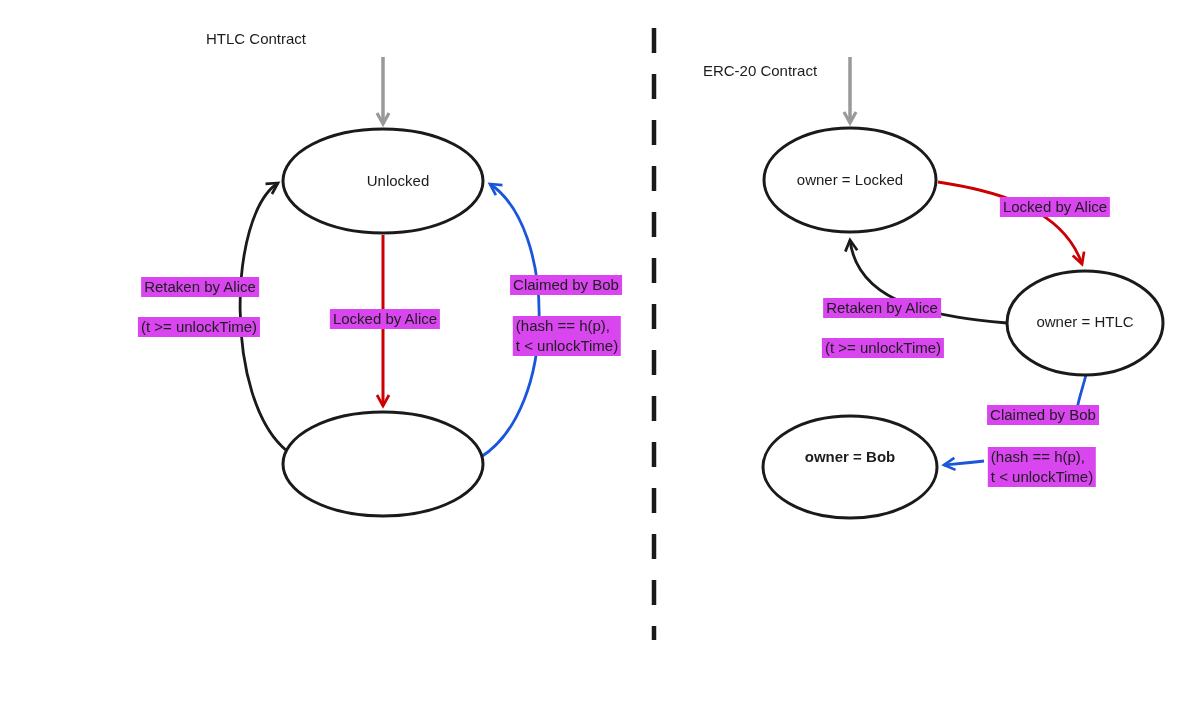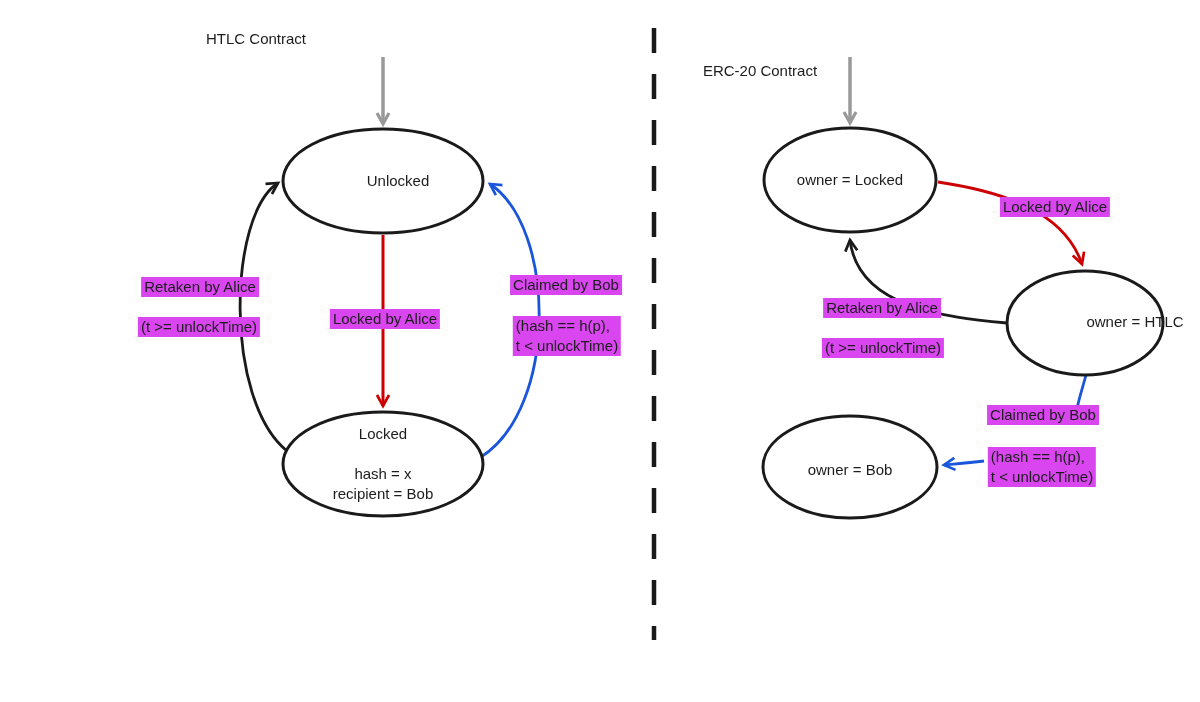--- a/index.html
+++ b/index.html
@@ -55,39 +55,33 @@
     <path d="M984,461 C966,463 954,464 944,465" fill="none" stroke-width="2.8" marker-end="url(#m-blue)" stroke="#1a56db"></path>
     <ellipse cx="850" cy="180" rx="86" ry="52" fill="#ffffff" stroke-width="3" stroke="#1a1a1a"></ellipse>
     <ellipse cx="1085" cy="323" rx="78" ry="52" fill="#ffffff" stroke-width="3" stroke="#1a1a1a"></ellipse>
     <ellipse cx="850" cy="467" rx="87" ry="51" fill="#ffffff" stroke-width="3" stroke="#1a1a1a"></ellipse>
   </svg>
 
   <div class="lbl title" style="left:256px; top:39px;">HTLC Contract</div>
   <div class="lbl title" style="left:760px; top:39px;margin-top:32px;">ERC-20 Contract</div>
 
   <div class="node-label" style="left:383px; top:181px;margin-left:15px;">Unlocked</div>
-  <div class="node-label" style="left:383px; top:464px;">
-    <div>Locked</div>
-    <div class="spacer"></div>
-    <div>hash = x</div>
-    <div>recipient = Bob</div>
-  </div>
 
   <div class="lbl bg" style="left:200px; top:287px;">Retaken by Alice</div>
   <div class="lbl bg" style="left:199px; top:327px;">(t &gt;= unlockTime)</div>
   <div class="lbl bg" style="left:385px; top:319px;">Locked by Alice</div>
   <div class="lbl bg" style="left:566px; top:285px;">Claimed by Bob</div>
   <div class="lbl bg" style="left:567px; top:336px;">
     <div>(hash == h(p),</div>
     <div>t &lt; unlockTime)</div>
   </div>
 
   <div class="node-label" style="left:850px; top:180px;">owner = Locked</div>
-  <div class="node-label" style="left:1135px; top:322px;text-align:center;">owner = HTLC</div>
-  <div class="node-label" style="left:850px; top:470px;">owner = Bob</div>
+  <div class="node-label" style="left:1085px; top:322px;text-align:center;">owner = HTLC</div>
+  <div class="node-label" style="left:850px; top:457px;font-weight:bold;">owner = Bob</div>
 
   <div class="lbl bg" style="left:1055px; top:207px;">Locked by Alice</div>
   <div class="lbl bg" style="left:882px; top:308px;">Retaken by Alice</div>
   <div class="lbl bg" style="left:883px; top:348px;">(t &gt;= unlockTime)</div>
   <div class="lbl bg" style="left:1043px; top:415px;">Claimed by Bob</div>
   <div class="lbl bg" style="left:1042px; top:467px;">
     <div>(hash == h(p),</div>
     <div>t &lt; unlockTime)</div>
   </div>
 

